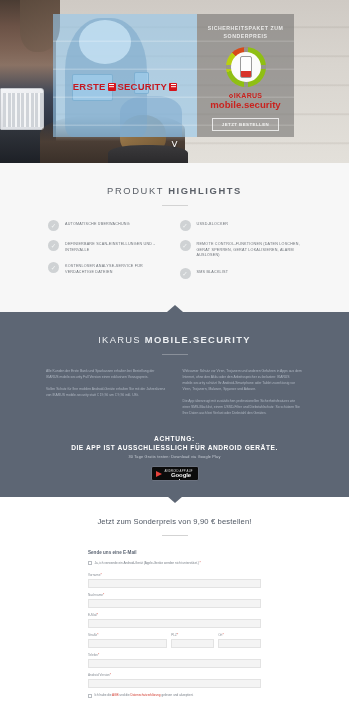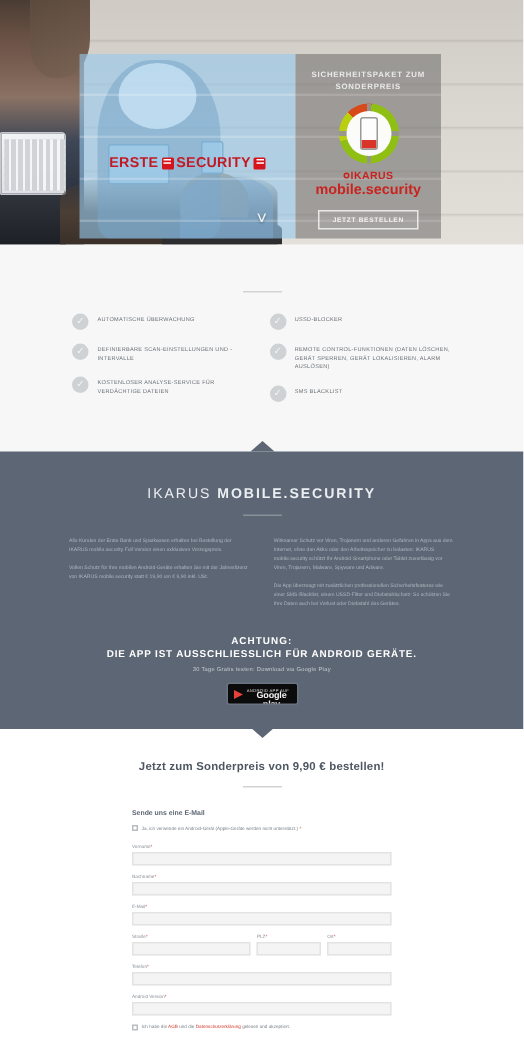--- a/index.html
+++ b/index.html
@@ -77,21 +77,20 @@
   .hero-girl .shoulder {
     position: absolute; left: 0; bottom: 0; width: 80px; height: 18px;
     background: linear-gradient(180deg, #3b3a3c, #2b2a2c);
     border-radius: 45% 45% 0 0;
   }
 
   .hero-card {
     position: absolute; left: 53px; top: 14px;
     width: 266px; height: 123px;
     display: flex;
-    margin-top: 22px;
   }
   .hero-card-left {
     width: 144px; height: 123px;
     background: rgba(150,200,235,0.62);
     position: relative;
     overflow: hidden;
   }
   .hero-card-left .silhouette {
     position: absolute; left: 12px; top: 4px; width: 82px; height: 119px;
     background: rgba(120,165,200,0.55);
@@ -312,21 +311,21 @@
   .order {
     background: #ffffff; padding: 16px 0 10px; position: relative;
   }
   .order:before {
     content: ""; position: absolute; left: 50%; top: -1px;
     transform: translateX(-50%);
     border-left: 8px solid transparent; border-right: 8px solid transparent;
     border-top: 7px solid #5d6674;
   }
   .order-title {
-    text-align: center; font-size: 7.6px; font-weight: bold;
+    text-align: center; font-size: 7.6px; font-weight: normal;
     color: #4e5662; letter-spacing: 0.15px; margin-top: 4px;
   }
   .order .title-rule { margin: 9px auto 14px; }
   .form-wrap { padding: 0 88px; }
   .form-head {
     font-size: 4.6px; font-weight: bold; color: #5d6674;
     margin-bottom: 6px;
   }
   .cb-row {
     display: flex; align-items: flex-start; gap: 2.5px; margin-bottom: 8px;
@@ -402,20 +401,23 @@
         </div>
         <div class="brand-mobile">mobile.security</div>
         <div class="promo-btn">Jetzt bestellen</div>
       </div>
     </div>
 
     <div class="scroll-chevron">˅</div>
   </div>
 
   <div class="highlights">
+    <div class="sec-title">
+      <span>PRODUKT </span><b>HIGHLIGHTS</b>
+    </div>
     <div class="title-rule"></div>
     <div class="hl-grid">
       <div class="hl-col">
         <div class="hl-item">
           <div class="hl-check">✓</div>
           <div class="hl-text">Automatische Überwachung</div>
         </div>
         <div class="hl-item">
           <div class="hl-check">✓</div>
           <div class="hl-text">Definierbare Scan-Einstellungen und -Intervalle</div>

